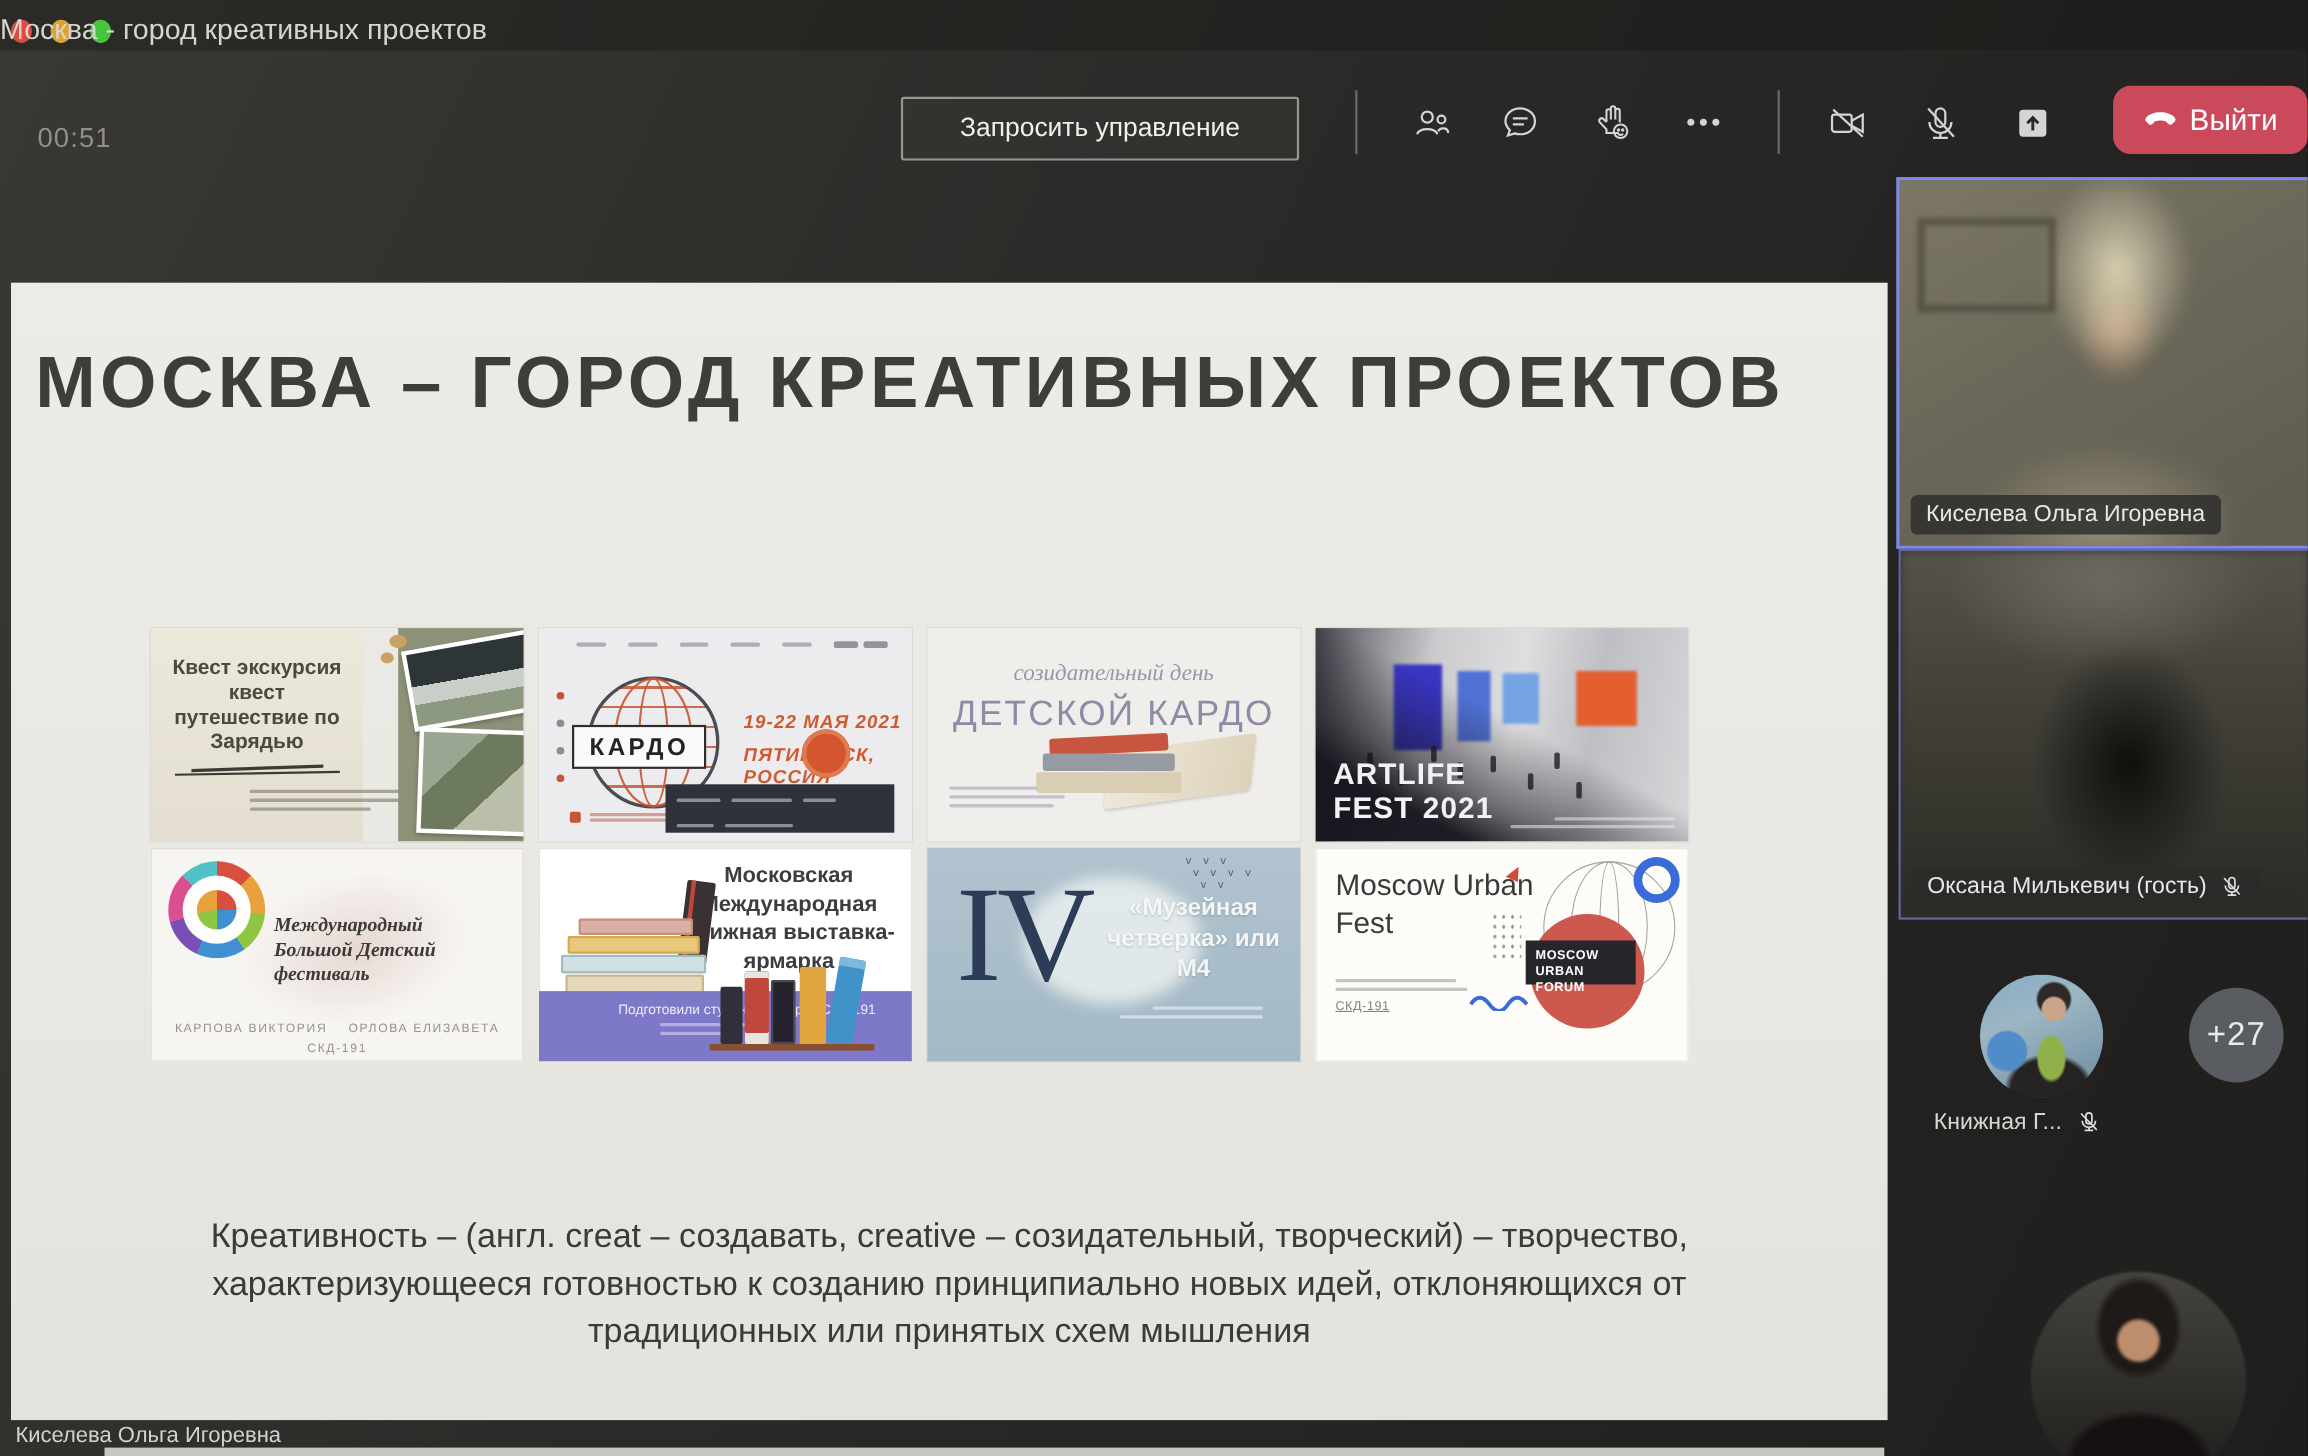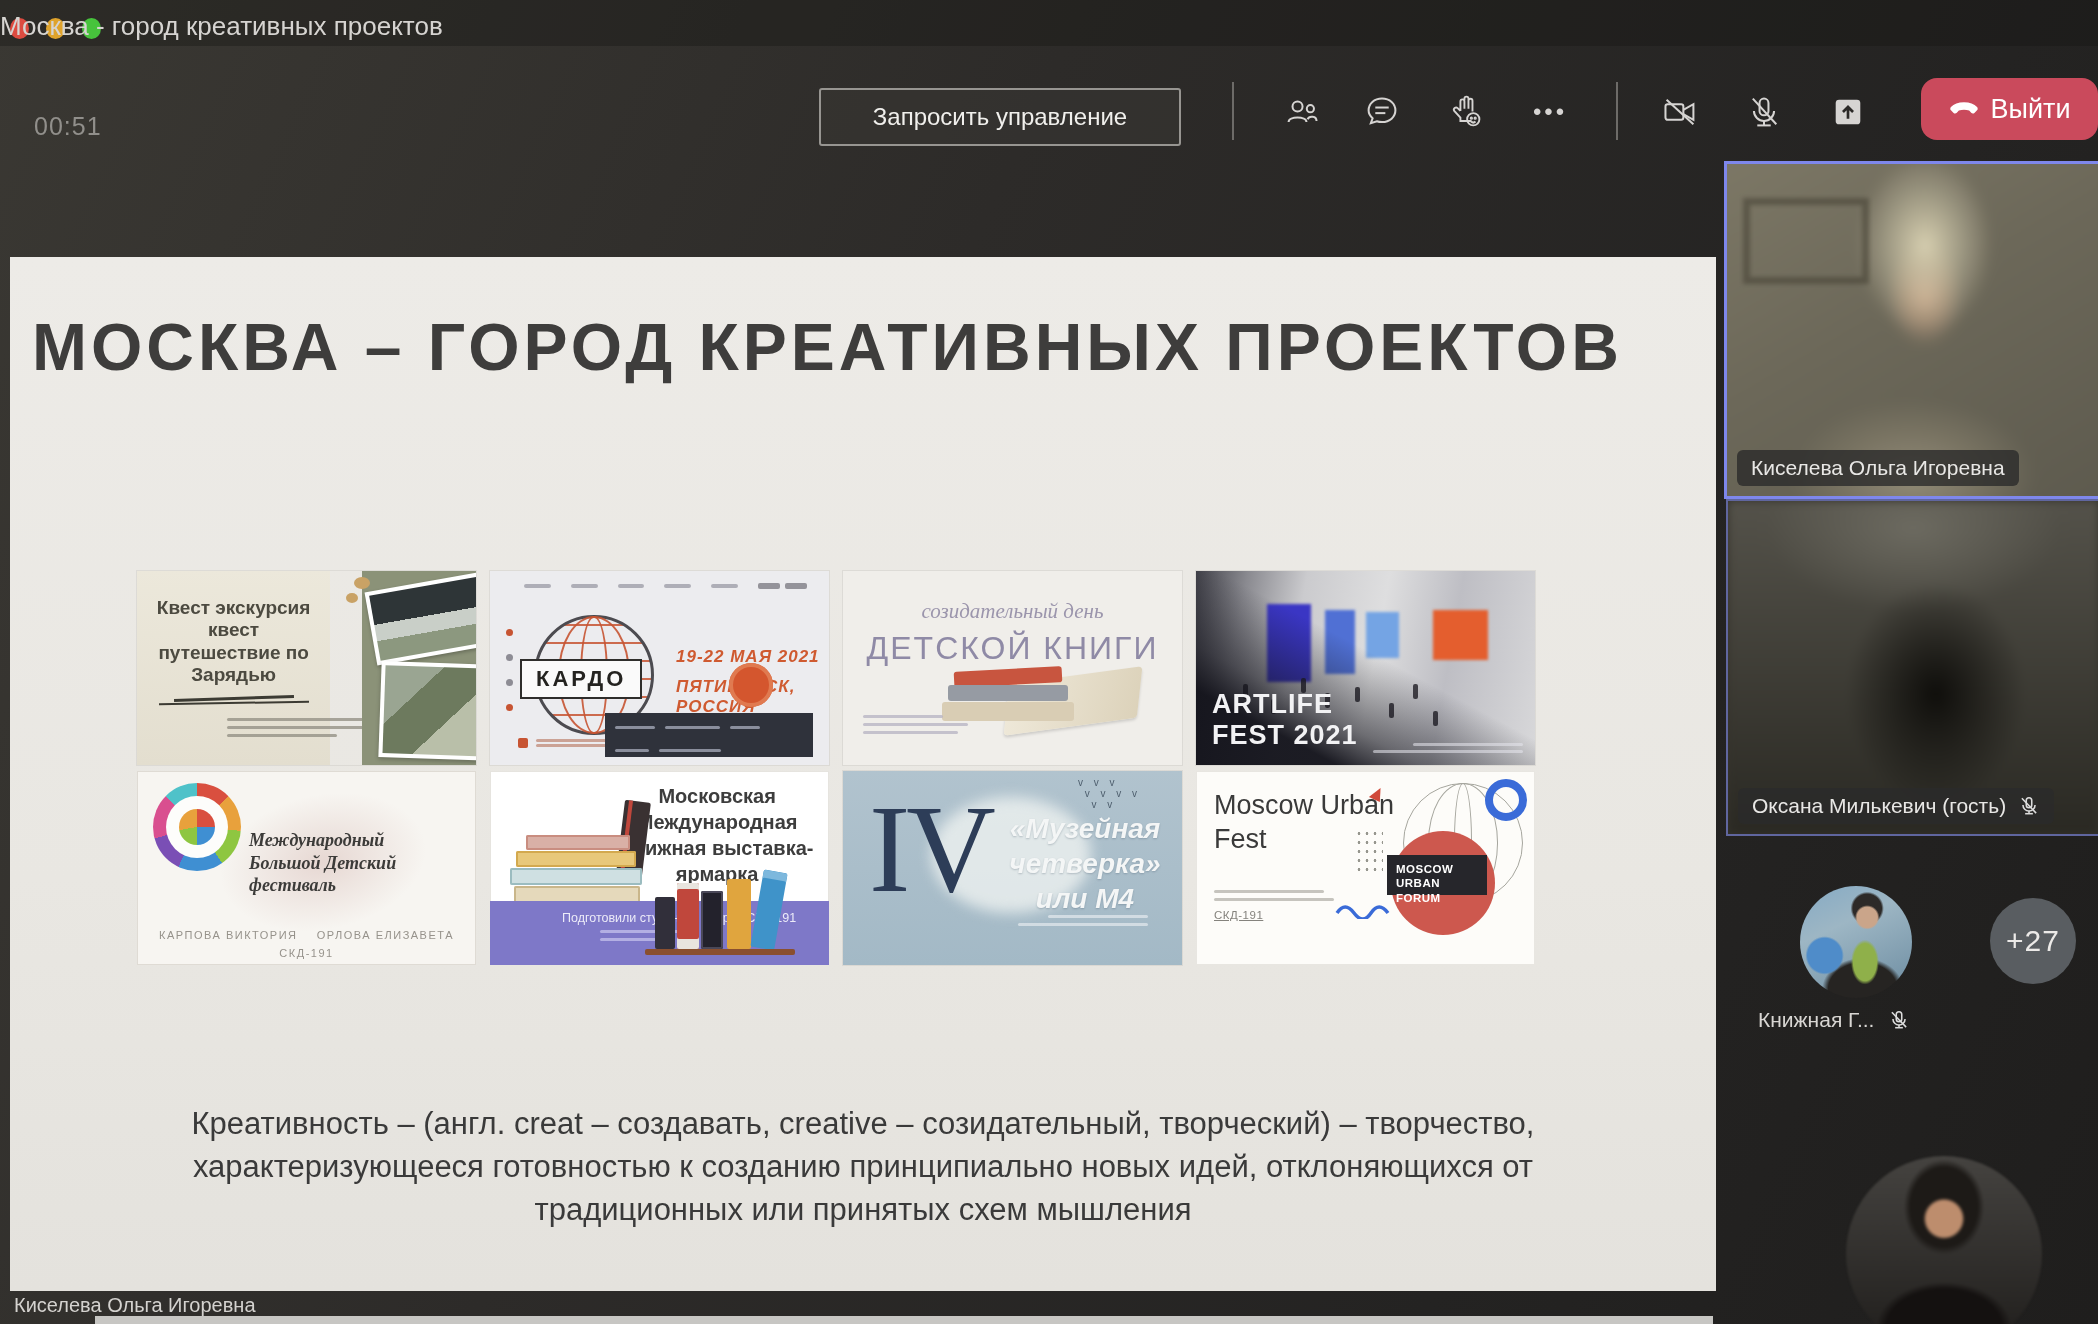--- a/index.html
+++ b/index.html
@@ -152,21 +152,21 @@
   .c6 .rb5{right:34px;width:24px;height:78px;background:#3f93c9;transform:rotate(10deg);box-shadow:inset 0 8px 0 #7db8dd;}
   .c6 .shelf{position:absolute;right:20px;bottom:0;width:150px;height:6px;background:#8a4f2f;border-radius:2px;}
 
   
   .c7{background:linear-gradient(#b1c3ce,#a3b9c6);}
   .c7 .cloud{position:absolute;left:88px;top:26px;width:160px;height:116px;border-radius:50%;
              background:rgba(243,245,243,.75);filter:blur(7px);}
   .c7 .iv{position:absolute;left:26px;top:8px;font-family:"Liberation Serif",serif;font-size:124px;
           color:#2d3d58;letter-spacing:-4px;}
   .c7 .mtitle{position:absolute;right:18px;top:40px;width:158px;text-align:center;color:#f4f6f6;
-              font-size:28px;font-weight:700;line-height:1.25;text-shadow:0 1px 2px rgba(40,60,80,.25);font-style:italic;}
+              font-size:22px;font-weight:700;line-height:1.25;text-shadow:0 1px 2px rgba(40,60,80,.25);}
   .c7 .birds{position:absolute;right:24px;top:6px;width:80px;color:#3c4c5c;font-size:10px;line-height:11px;letter-spacing:4px;opacity:.85;}
   .c7 .creds{position:absolute;right:34px;bottom:34px;width:130px;}
   .c7 .creds .ml{height:3px;background:rgba(250,250,252,.7);}
 
   
   .c8{background:#fdfcf9;box-shadow:inset 0 0 0 1px #e8e6e1;}
   .c8 .utitle{position:absolute;left:18px;top:18px;width:200px;font-size:27px;color:#3a3a3a;line-height:1.25;}
   .c8 .creds{position:absolute;left:18px;top:114px;width:130px;}
   .c8 .creds .ml{height:3px;background:#b3b1aa;width:110px;}
   .c8 .grp{margin-top:8px;font-size:11.5px;color:#85837d;text-decoration:underline;letter-spacing:.5px;}
@@ -386,21 +386,21 @@
             </div>
           <div class="row" style="margin-top:10px;">
               <div class="ml" style="width:34px;"></div>
               <div class="ml" style="width:62px;"></div>
             </div>
         </div>
       </div>
 
       <div class="card c3">
         <div class="sub">созидательный день</div>
-        <div class="big">ДЕТСКОЙ КНИГИ</div>
+        <div class="big">ДЕТСКОЙ КАРДО</div>
         <div class="books">
           <div class="open"></div>
           <div class="bk bk1"></div>
             <div class="bk bk2"></div>
             <div class="bk bk3"></div>
         </div>
         <div class="creds">
           <div class="ml" style="width:80px;"></div>
             <div class="ml" style="width:105px;"></div>
             <div class="ml" style="width:95px;"></div>

